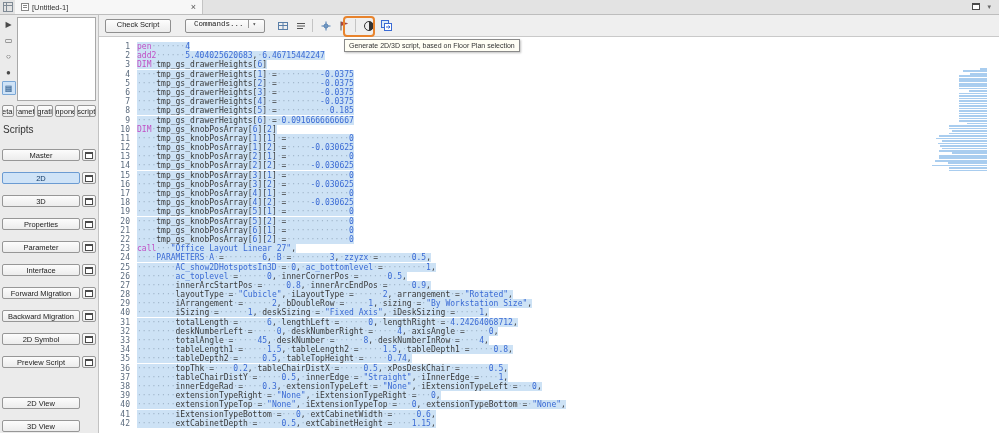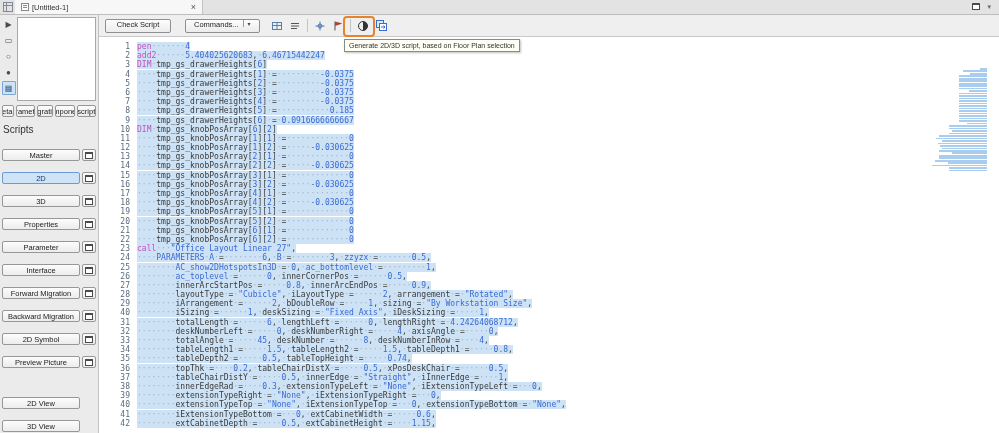--- a/index.html
+++ b/index.html
@@ -36,21 +36,21 @@
   .mini-spacer{width:14px;}
   .win-glyph{display:inline-block;width:8px;height:7px;border:1px solid #4a4a4a;border-top-width:2px;background:#fff;}
   .view-list{margin-top:7px;}
 
   
   .content{flex:1;display:flex;flex-direction:column;position:relative;background:#fff;min-width:0;}
   .toolbar{height:22px;background:#efefef;border-bottom:1px solid #c9c9c9;display:flex;align-items:center;padding-left:6px;flex:none;}
   .tb-btn{height:14px;padding:0 8px;display:flex;align-items:flex-start;gap:4px;background:linear-gradient(#fdfdfd,#ececec);border:1px solid #8f8f8f;border-radius:2px;font-size:7.5px;color:#222;}
   .tb-btn .dd{border-left:1px solid #9a9a9a;padding-left:4px;font-size:6px;color:#444;}
   .tb-check{width:66px;justify-content:center;}
-  .tb-cmds{margin-left:14px;}
+  .tb-cmds{margin-left:14px;font-family:Liberation Mono, monospace;}
   .tb-icon{width:17px;height:17px;display:flex;align-items:center;justify-content:center;margin-left:1px;border-radius:2px;}
   .tb-icons{display:flex;align-items:center;margin-left:8px;}
   .sep{width:1px;height:13px;background:#c4c4c4;margin:0 3px;}
 
   
   .editor{flex:1;display:flex;background:#fff;overflow:hidden;font-family:"DejaVu Sans Mono",monospace;font-size:8px;line-height:9.2px;position:relative;}
   .gutter{width:36px;flex:none;text-align:right;padding:5px 5px 0 0;color:#5a6a7d;}
   .gutter div{height:9.2px;}
   .code{padding:5px 0 0 2px;white-space:pre;}
   .code-row{height:9.2px;}
@@ -167,21 +167,21 @@
             <span class="win-glyph"></span>
           </div>
         </div>
         <div class="script-row">
           <div class="btn">2D Symbol</div>
           <div class="mini-btn">
             <span class="win-glyph"></span>
           </div>
         </div>
         <div class="script-row">
-          <div class="btn">Preview Picture</div>
+          <div class="btn">Preview Script</div>
           <div class="mini-btn">
             <span class="win-glyph"></span>
           </div>
         </div>
       </div>
     <div class="view-list">
         <div class="script-row">
           <div class="btn">2D View</div>
           <div class="mini-spacer"></div>
         </div>

